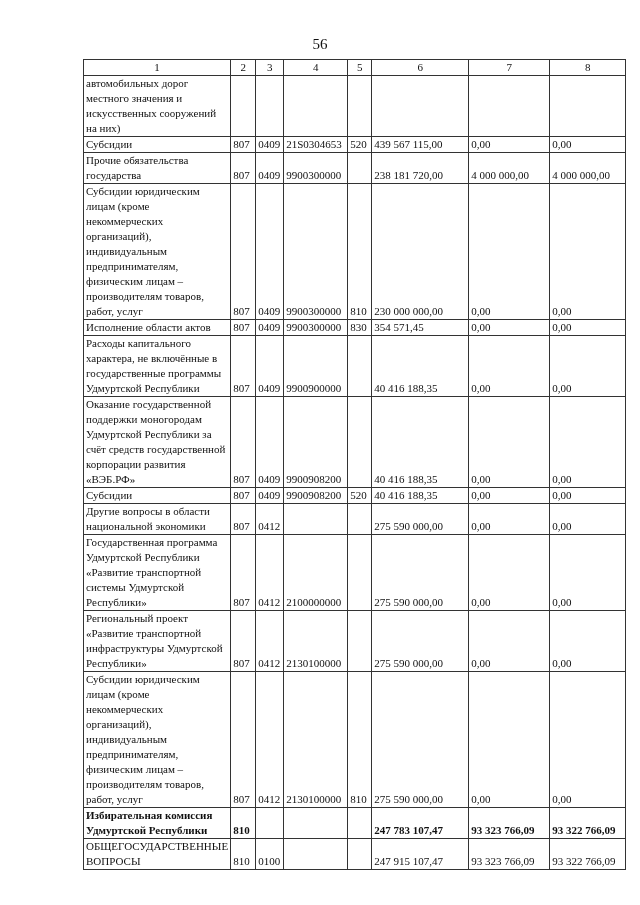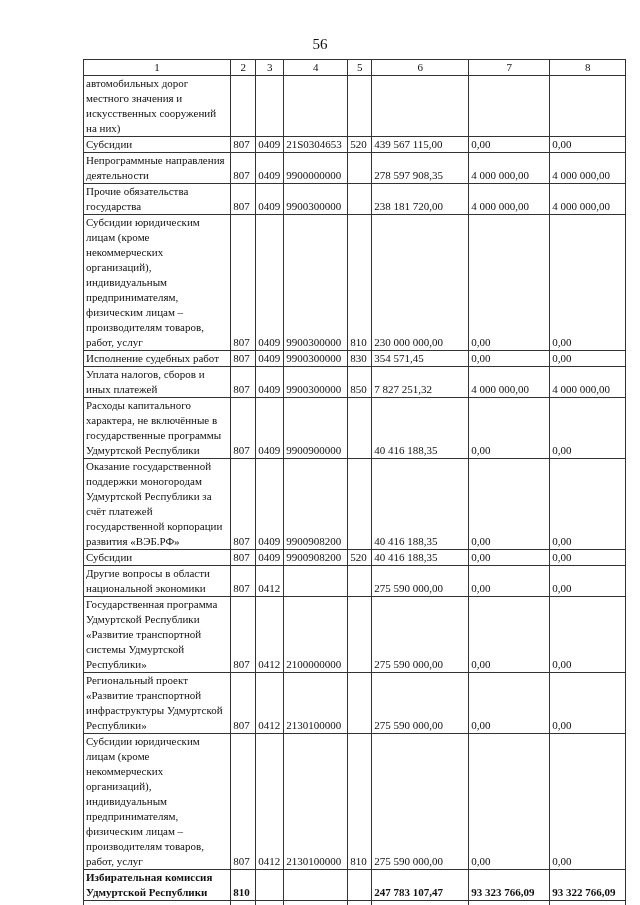--- a/index.html
+++ b/index.html
@@ -64,81 +64,61 @@
         <td class="c1" style="height: 12px;">Субсидии</td>
         <td class="c2">807</td>
         <td class="c3">0409</td>
         <td class="c4">21S0304653</td>
         <td class="c5">520</td>
         <td class="num">439 567 115,00</td>
         <td class="num">0,00</td>
         <td class="num">0,00</td>
       </tr>
       <tr>
-        <td class="c1" style="height: 29px;">Непрограммные направления деятельности</td>
-        <td class="c2">807</td>
-        <td class="c3">0409</td>
-        <td class="c4">9900000000</td>
-        <td class="c5"></td>
-        <td class="num">278 597 908,35</td>
-        <td class="num">4 000 000,00</td>
-        <td class="num">4 000 000,00</td>
-      </tr>
-      <tr>
         <td class="c1" style="height: 29px;">Прочие обязательства государства</td>
         <td class="c2">807</td>
         <td class="c3">0409</td>
         <td class="c4">9900300000</td>
         <td class="c5"></td>
         <td class="num">238 181 720,00</td>
         <td class="num">4 000 000,00</td>
         <td class="num">4 000 000,00</td>
       </tr>
       <tr>
         <td class="c1" style="height: 100px;">Субсидии юридическим лицам (кроме некоммерческих организаций), индивидуальным предпринимателям, физическим лицам – производителям товаров, работ, услуг</td>
         <td class="c2">807</td>
         <td class="c3">0409</td>
         <td class="c4">9900300000</td>
         <td class="c5">810</td>
         <td class="num">230 000 000,00</td>
         <td class="num">0,00</td>
         <td class="num">0,00</td>
       </tr>
       <tr>
-        <td class="c1" style="height: 12px;">Исполнение судебных работ</td>
+        <td class="c1" style="height: 12px;">Исполнение области актов</td>
         <td class="c2">807</td>
         <td class="c3">0409</td>
         <td class="c4">9900300000</td>
         <td class="c5">830</td>
         <td class="num">354 571,45</td>
         <td class="num">0,00</td>
         <td class="num">0,00</td>
-      </tr>
-      <tr>
-        <td class="c1" style="height: 29px;">Уплата налогов, сборов и иных платежей</td>
-        <td class="c2">807</td>
-        <td class="c3">0409</td>
-        <td class="c4">9900300000</td>
-        <td class="c5">850</td>
-        <td class="num">7 827 251,32</td>
-        <td class="num">4 000 000,00</td>
-        <td class="num">4 000 000,00</td>
       </tr>
       <tr>
         <td class="c1" style="height: 58px;">Расходы капитального характера, не включённые в государственные программы Удмуртской Республики</td>
         <td class="c2">807</td>
         <td class="c3">0409</td>
         <td class="c4">9900900000</td>
         <td class="c5"></td>
         <td class="num">40 416 188,35</td>
         <td class="num">0,00</td>
         <td class="num">0,00</td>
       </tr>
       <tr>
-        <td class="c1" style="height: 72px;">Оказание государственной поддержки моногородам Удмуртской Республики за счёт платежей государственной корпорации развития «ВЭБ.РФ»</td>
+        <td class="c1" style="height: 72px;">Оказание государственной поддержки моногородам Удмуртской Республики за счёт средств государственной корпорации развития «ВЭБ.РФ»</td>
         <td class="c2">807</td>
         <td class="c3">0409</td>
         <td class="c4">9900908200</td>
         <td class="c5"></td>
         <td class="num">40 416 188,35</td>
         <td class="num">0,00</td>
         <td class="num">0,00</td>
       </tr>
       <tr>
         <td class="c1" style="height: 12px;">Субсидии</td>

